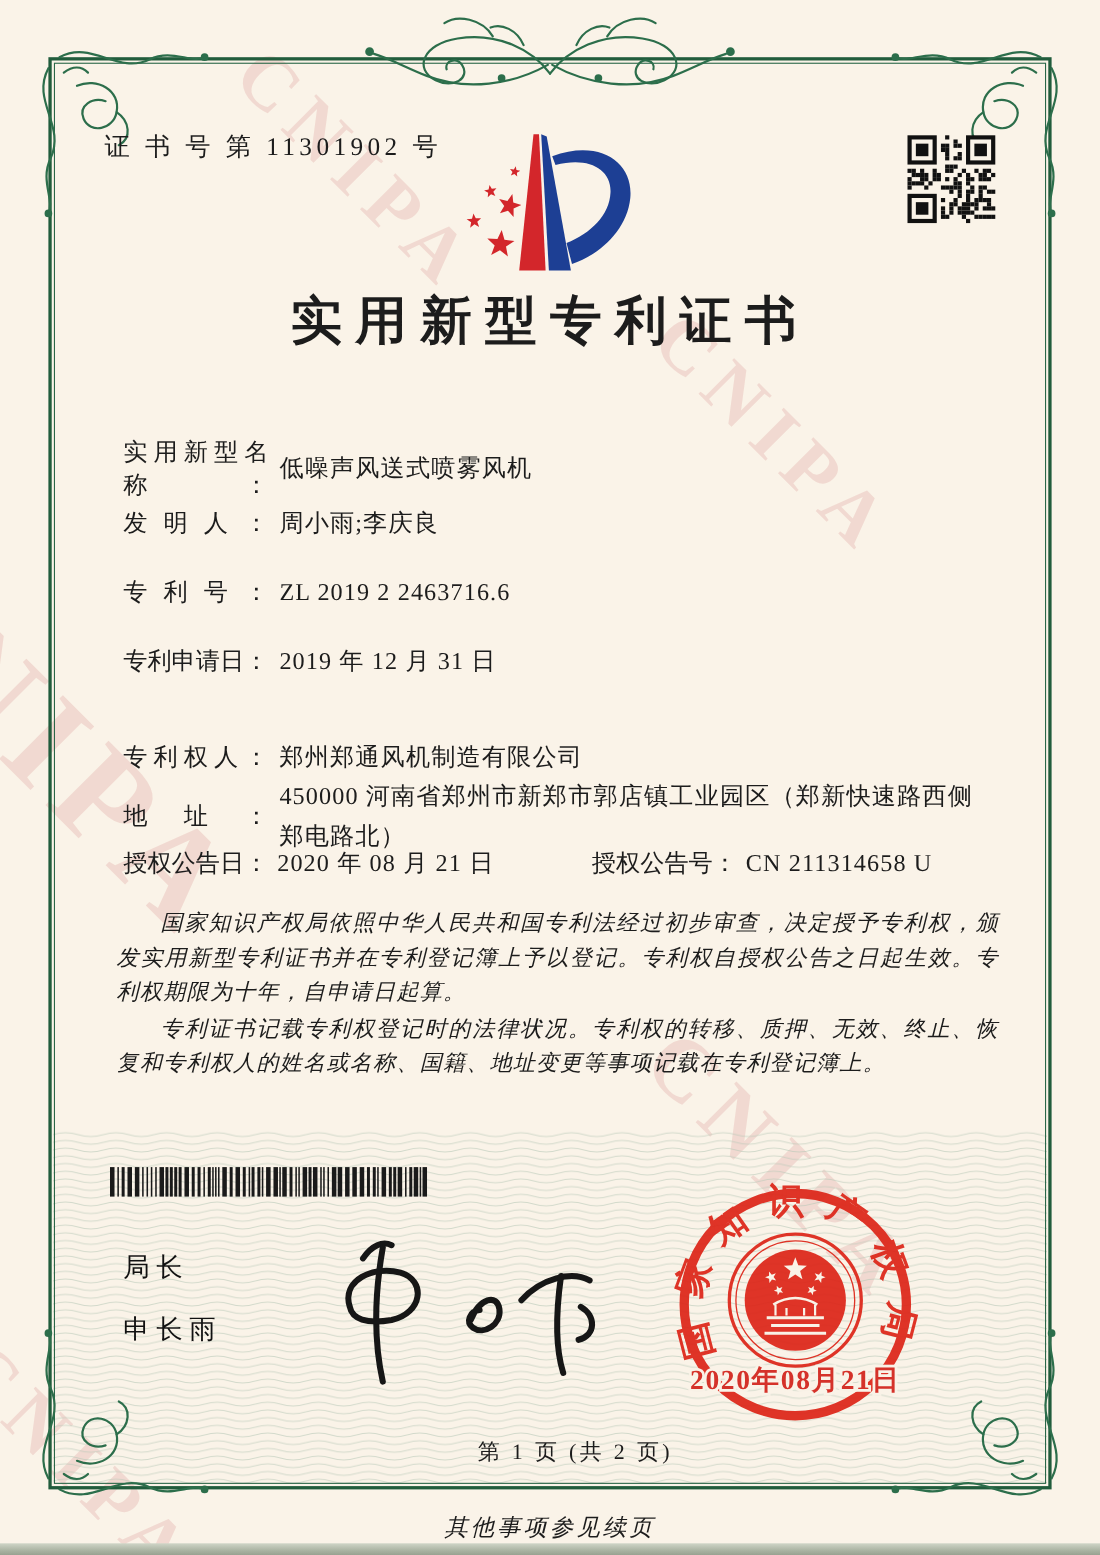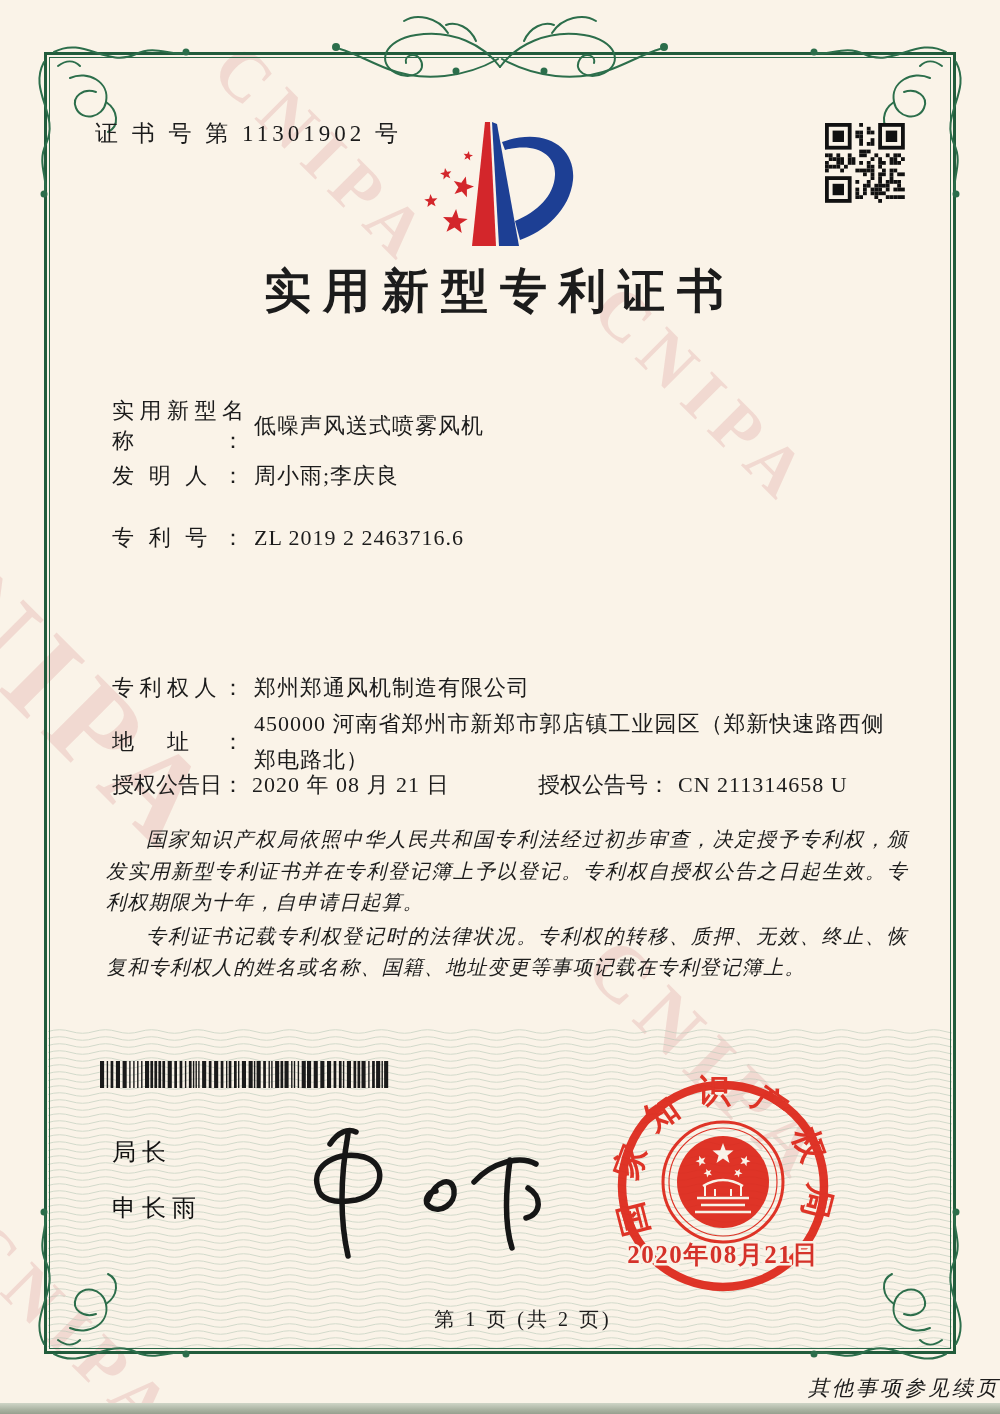--- a/index.html
+++ b/index.html
@@ -46,21 +46,21 @@
     letter-spacing:1.2px; text-align:justify;
   }
   .paras p{margin:0 0 2px 0; text-indent:2em;}
   
   .director{font-family:"Liberation Sans","DejaVu Sans",sans-serif;
     font-size:24px; letter-spacing:6px; color:#111; font-weight:500;}
   
   .page-footer{position:absolute; left:0; top:1306px; width:100%;
     text-align:center; font-size:20px; letter-spacing:3px;padding-left:23px;}
   .cont-note{position:absolute; left:0; top:1374px; width:100%;
-    text-align:right; font-size:21px; font-style:italic; letter-spacing:3px;}
+    text-align:center; font-size:21px; font-style:italic; letter-spacing:3px;}
   .scan-strip{position:absolute; left:0; bottom:0; width:100%; height:11px;
     background:linear-gradient(180deg,#cfd5c7 0%,#aab3a2 60%,#97a08f 100%);}
   svg{display:block;}
 </style>
 </head>
 <body>
 
 <div class="page">
 
   <div class="wm" style="left:185px; top:115px; font-size:70px;">CNIPA</div>
@@ -259,20 +259,24 @@
     <span class="fvalue">低噪声风送式喷雾风机</span>
   </div>
   <div class="field" style="top:458px;">
     <span class="flabel">发明人：</span>
     <span class="fvalue">周小雨;李庆良</span>
   </div>
   <div class="field" style="top:520px;">
     <span class="flabel">专利号：</span>
     <span class="fvalue">ZL 2019 2 2463716.6</span>
   </div>
+  <div class="field" style="top:583px;">
+    <span class="flabel">专利申请日：</span>
+    <span class="fvalue">2019 年 12 月 31 日</span>
+  </div>
   <div class="field" style="top:670px;">
     <span class="flabel">专利权人：</span>
     <span class="fvalue">郑州郑通风机制造有限公司</span>
   </div>
   <div class="field" style="top:706px;">
     <span class="flabel">地址：</span>
     <span class="fvalue" style="width:648px;">450000 河南省郑州市新郑市郭店镇工业园区（郑新快速路西侧郑电路北）</span>
   </div>
 
   <div class="field" style="top:770px;">

